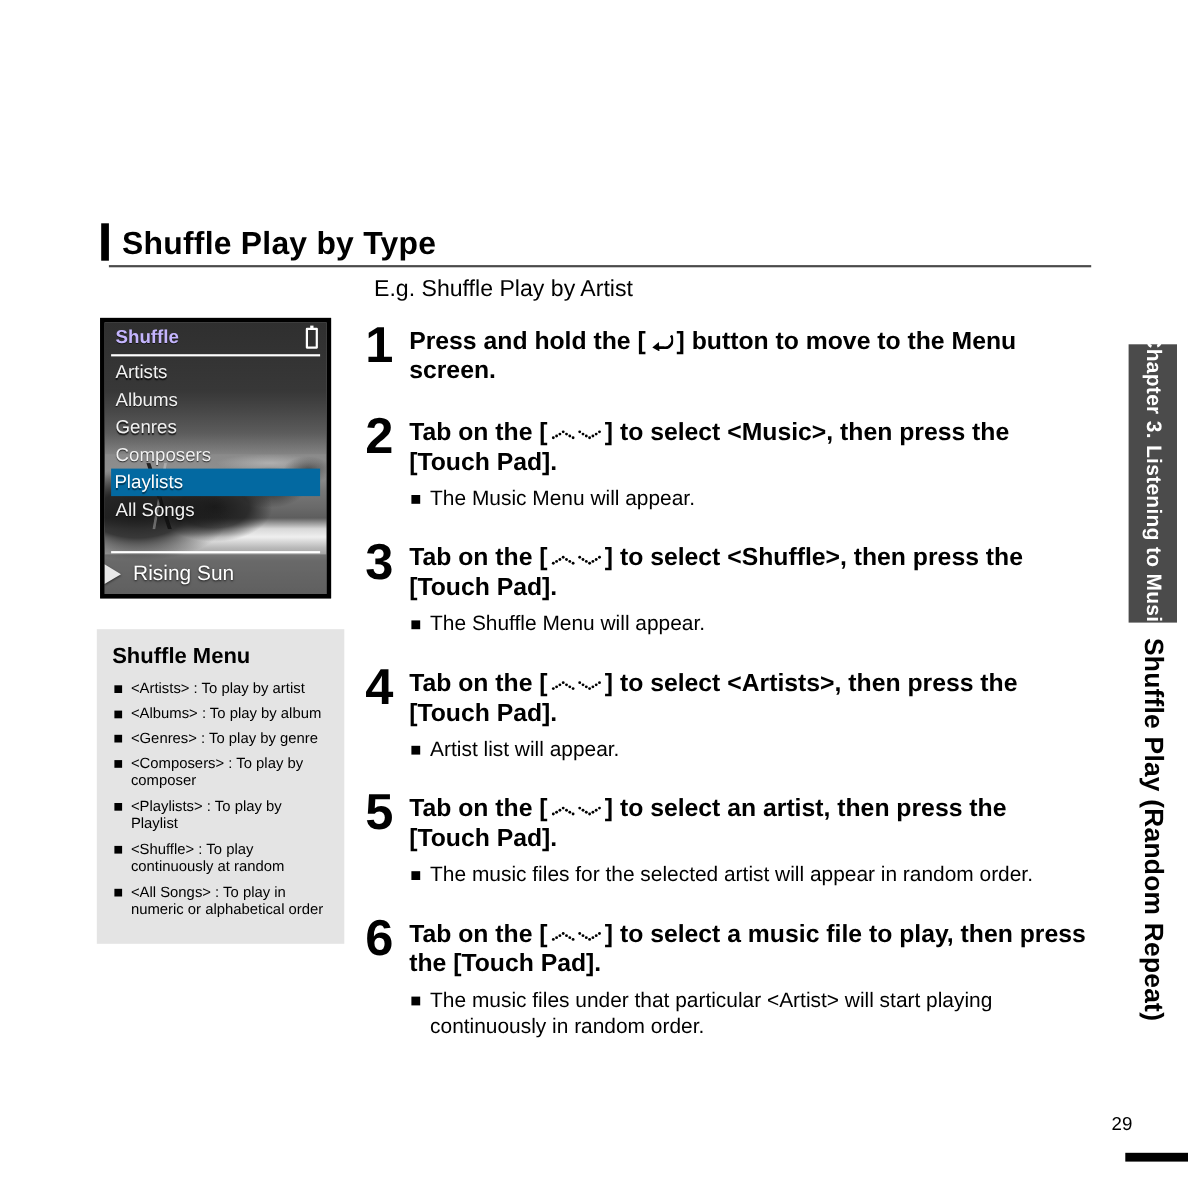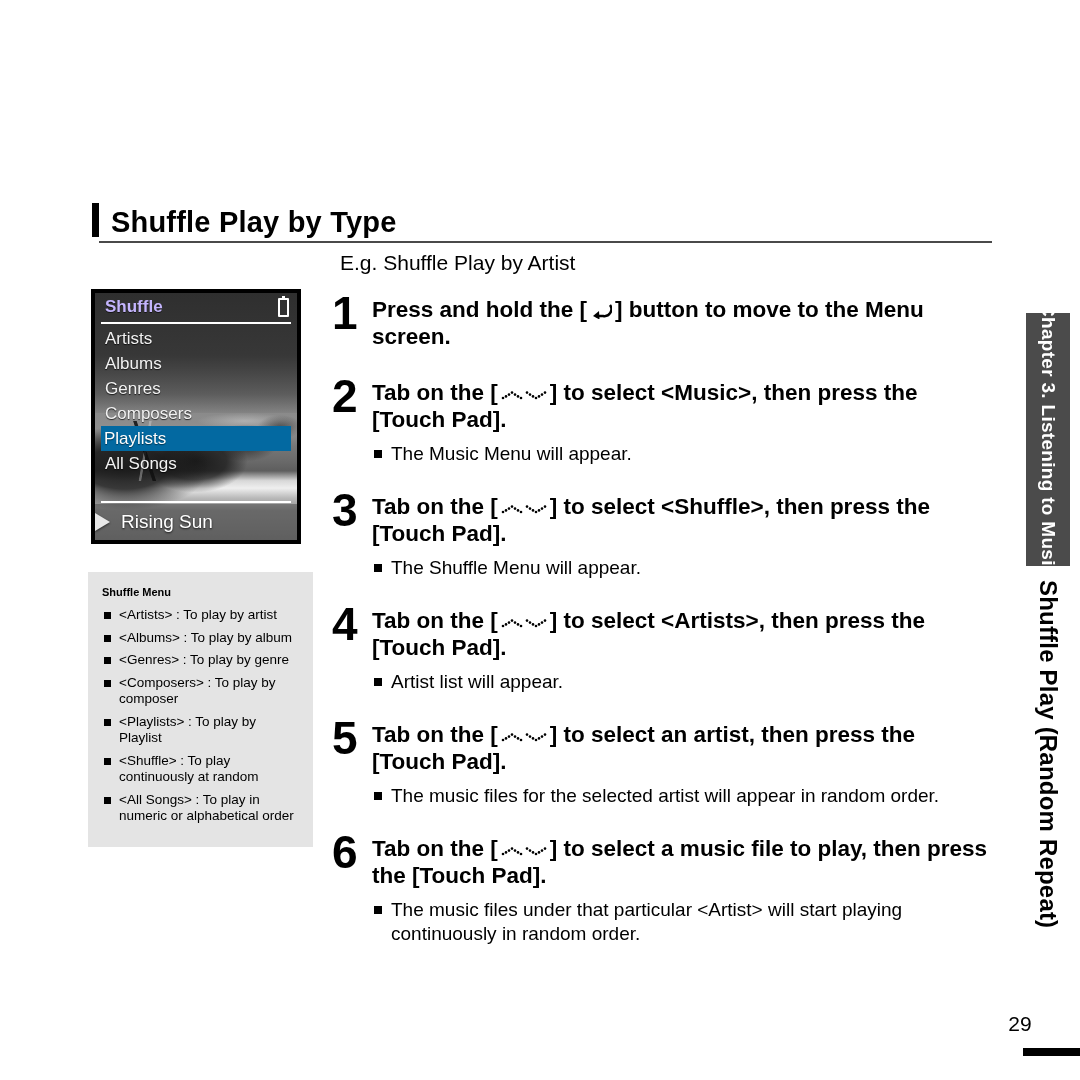--- a/index.html
+++ b/index.html
@@ -197,21 +197,21 @@
   #shuffle-menu-box {
     position: absolute;
     left: 88px;
     top: 572px;
     width: 225px;
     background: #e4e4e4;
     padding: 14px 12px 16px 14px;
     box-sizing: border-box;
   }
   #shuffle-menu-title {
-    font-size: 11px;
+    font-size: 20px;
     font-weight: bold;
     margin-bottom: 9px;
   }
   .note-item {
     display: flex;
     font-size: 13.5px;
     line-height: 16.5px;
     margin-bottom: 6px;
   }
   .note-bullet {
@@ -318,21 +318,21 @@
     font-weight: bold;
     letter-spacing: 0.2px;
     white-space: nowrap;
   }
 
   
   #page-number {
     position: absolute;
     left: 1020px;
     top: 1012px;
-    font-size: 21px;
+    font-size: 17px;
     transform: translateX(-50%);
   }
   #footer-bar {
     position: absolute;
     left: 1023px;
     top: 1048px;
     width: 57px;
     height: 8px;
     background: #000;
   }

